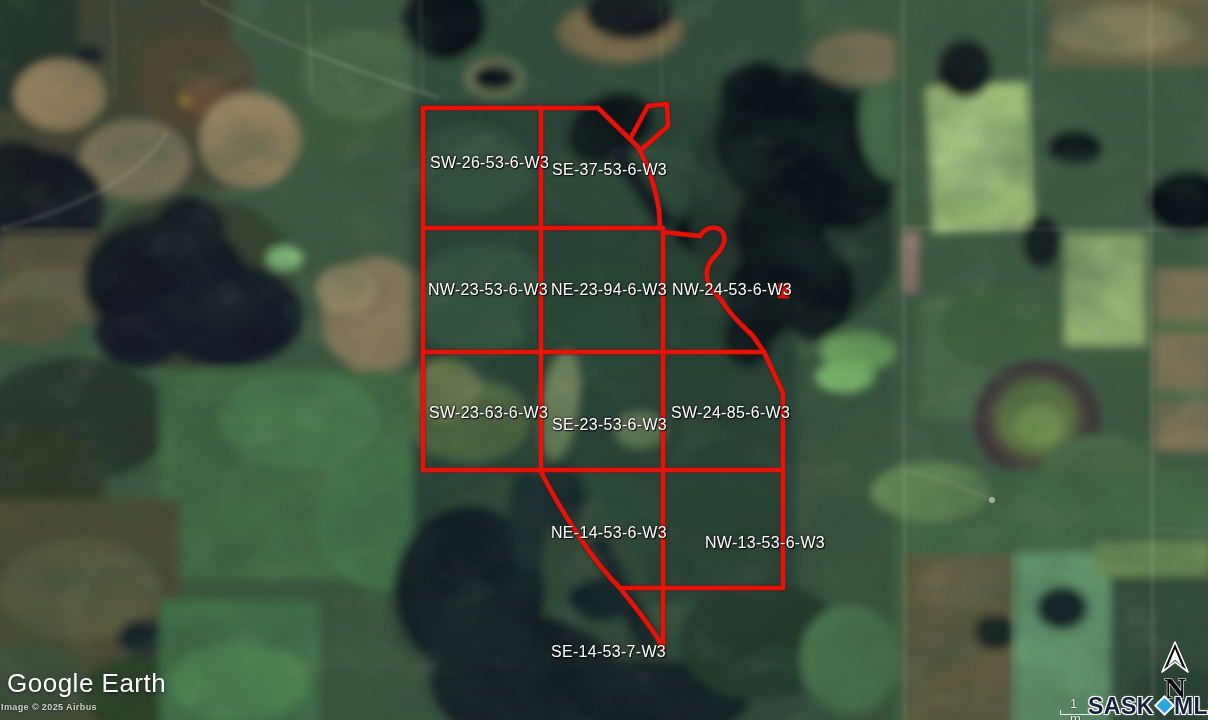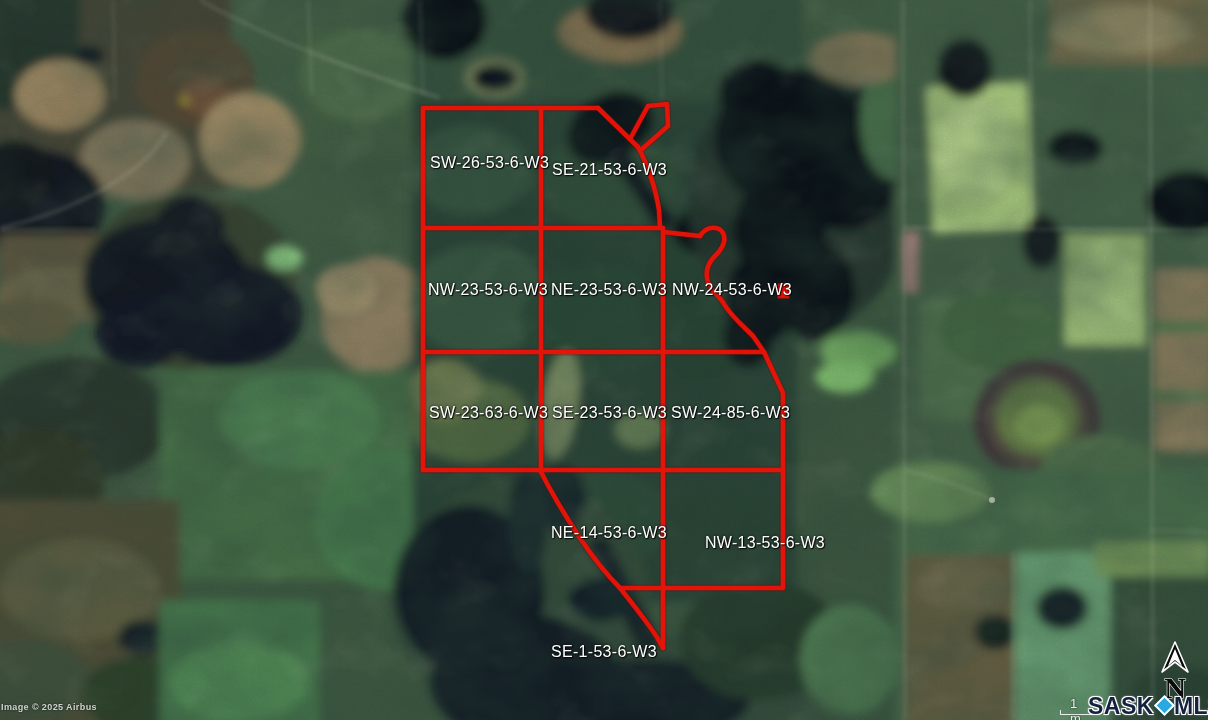--- a/index.html
+++ b/index.html
@@ -281,31 +281,32 @@
     </g>
 
     <g class="north" transform="translate(1175,640)">
       <path d="M0,2 L13,32 L0,22 L-13,32 Z" fill="#0a0a0a" stroke="#ffffff" stroke-width="1.6" stroke-linejoin="round"></path>
       <path d="M0,9 L7,26 L0,20 L-7,26 Z" fill="#ffffff"></path>
       <text x="0" y="58" text-anchor="middle" font-family="Liberation Serif, serif" font-size="30" font-weight="bold" fill="#0a0a0a" stroke="#ffffff" stroke-width="1.1" paint-order="stroke">N</text>
     </g>
   </svg>
 
   <div class="parcel-label" style="left:430px;top:154px">SW-26-53-6-W3</div>
-  <div class="parcel-label" style="left:552px;top:161px">SE-21-53-6-W3</div>
+  <div class="parcel-label" style="left:552px;top:161px">SE-37-53-6-W3</div>
   <div class="parcel-label" style="left:428px;top:281px">NW-23-53-6-W3</div>
-  <div class="parcel-label" style="left:551px;top:281px">NE-23-53-6-W3</div>
+  <div class="parcel-label" style="left:551px;top:281px">NE-23-94-6-W3</div>
   <div class="parcel-label" style="left:672px;top:281px">NW-24-53-6-W3</div>
   <div class="parcel-label" style="left:429px;top:404px">SW-23-63-6-W3</div>
-  <div class="parcel-label" style="left:552px;top:404px">SE-23-53-6-W3</div>
+  <div class="parcel-label" style="left:552px;top:416px">SE-23-53-6-W3</div>
   <div class="parcel-label" style="left:671px;top:404px">SW-24-85-6-W3</div>
   <div class="parcel-label" style="left:551px;top:524px">NE-14-53-6-W3</div>
   <div class="parcel-label" style="left:705px;top:534px">NW-13-53-6-W3</div>
-  <div class="parcel-label" style="left:551px;top:643px">SE-1-53-6-W3</div>
-
+  <div class="parcel-label" style="left:551px;top:643px">SE-14-53-7-W3</div>
+
+  <div class="ge-logo">Google Earth</div>
   <div class="copyright">Image © 2025 Airbus</div>
 
   <div class="scalebar">
     <span class="bar"></span>
     <span class="lbl">1 m</span>
   </div>
 
   <div class="mls-logo"><span>SASK</span><span class="diamond"></span><span>MLS</span></div>
 
 </div>

